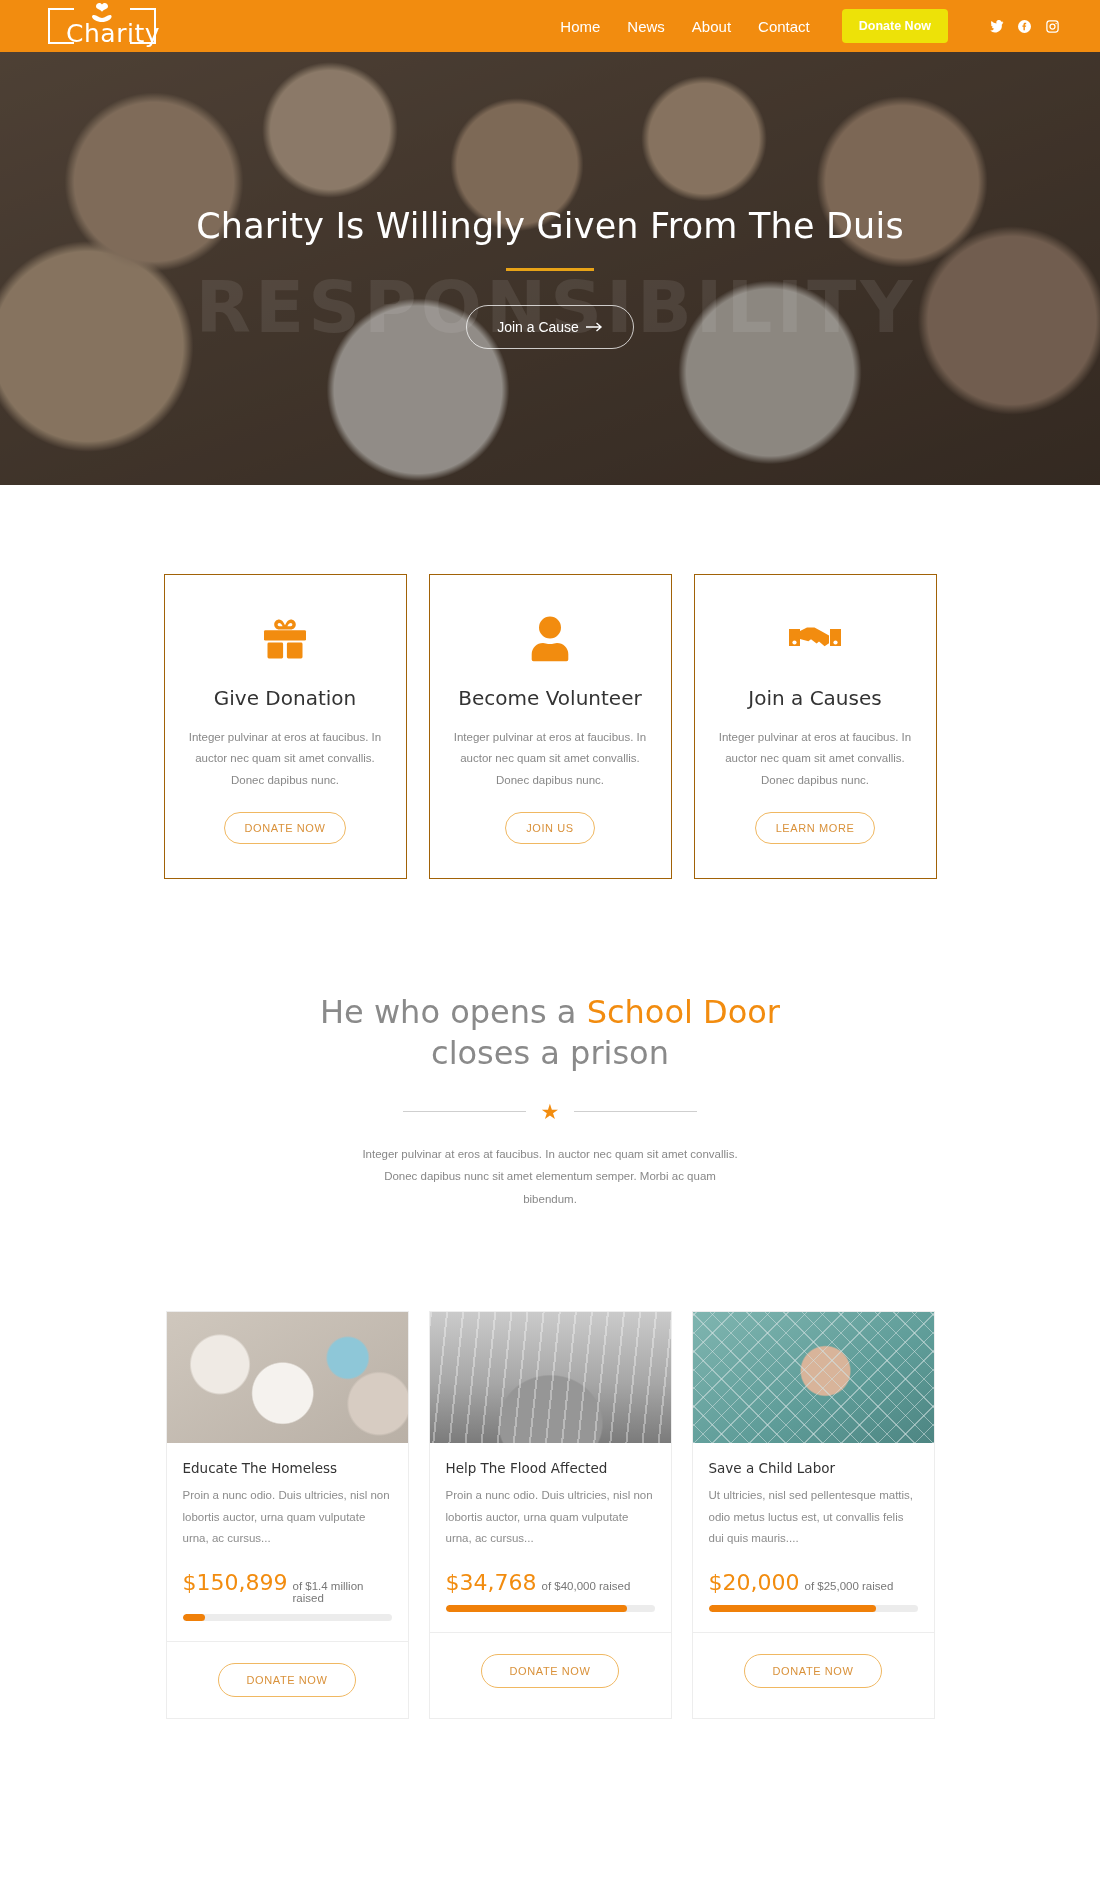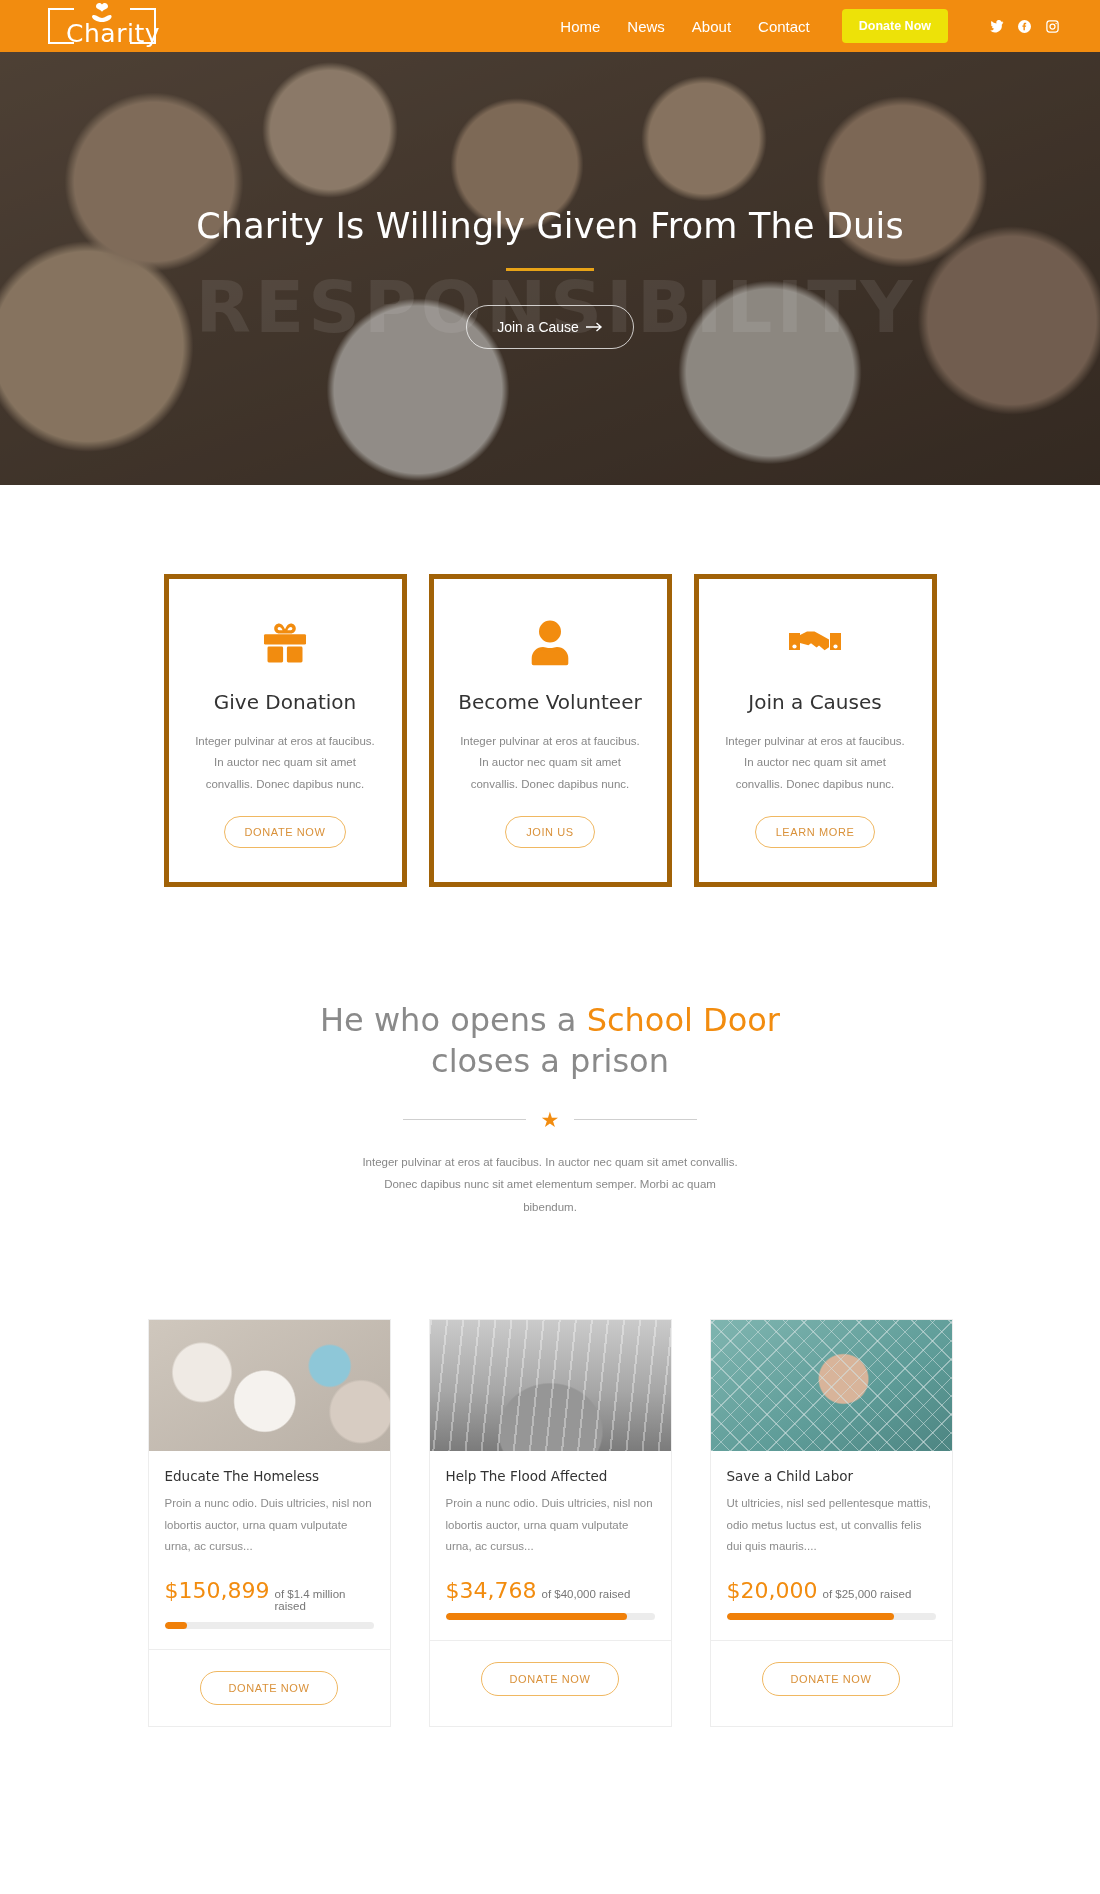--- a/index.html
+++ b/index.html
@@ -99,21 +99,21 @@
     display:flex; align-items:center; gap:7px;
     font-family:"Liberation Sans", sans-serif;
   }
 
   
   .services {
     display:flex; justify-content:center; gap:22px;
     padding:89px 0 0;
   }
   .svc-card {
-    width:243px; background:#fff; border:5px solid #a16207;
+    width:243px; background:#fff; border:1px solid #a16207;
     padding:38px 22px 34px; text-align:center;
   }
   .svc-icon { height:52px; display:flex; align-items:center; justify-content:center; }
   .svc-icon svg { fill:#F28C0F; }
   .svc-title {
     font-size:20px; color:#333; font-weight:400; margin-top:21px;
     font-family:"DejaVu Sans", sans-serif;
   }
   .svc-text {
     font-size:11.5px; color:#888; line-height:1.85; margin-top:17px;
@@ -138,21 +138,21 @@
   }
   .quote-div .ln { width:123px; height:1px; background:#cfcfcf; }
   .quote-star { font-size:21px; color:#F28C0F; line-height:1; }
   .quote p {
     font-size:11.5px; color:#888; line-height:1.95; margin-top:21px;
     max-width:385px; margin-left:auto; margin-right:auto;
   }
 
   
   .campaigns {
-    display:flex; justify-content:center; gap:38px; padding:101px 0 0;
+    display:flex; justify-content:center; gap:20px; padding:101px 0 0;
   }
   .cmp-card { width:243px; background:#fff; border:1px solid #ededed; }
   .cmp-img { height:131px; background-size:cover; background-position:center; }
   .cmp-img.i1 {
     background-image:
       radial-gradient(circle at 22% 40%, #efeae4 0 14%, transparent 15%),
       radial-gradient(circle at 48% 62%, #f5f2ee 0 20%, transparent 21%),
       radial-gradient(circle at 75% 35%, #8ec7d8 0 10%, transparent 11%),
       radial-gradient(circle at 88% 70%, #d7ccc2 0 13%, transparent 14%),
       linear-gradient(150deg,#cfc7bd,#b9b0a6);

